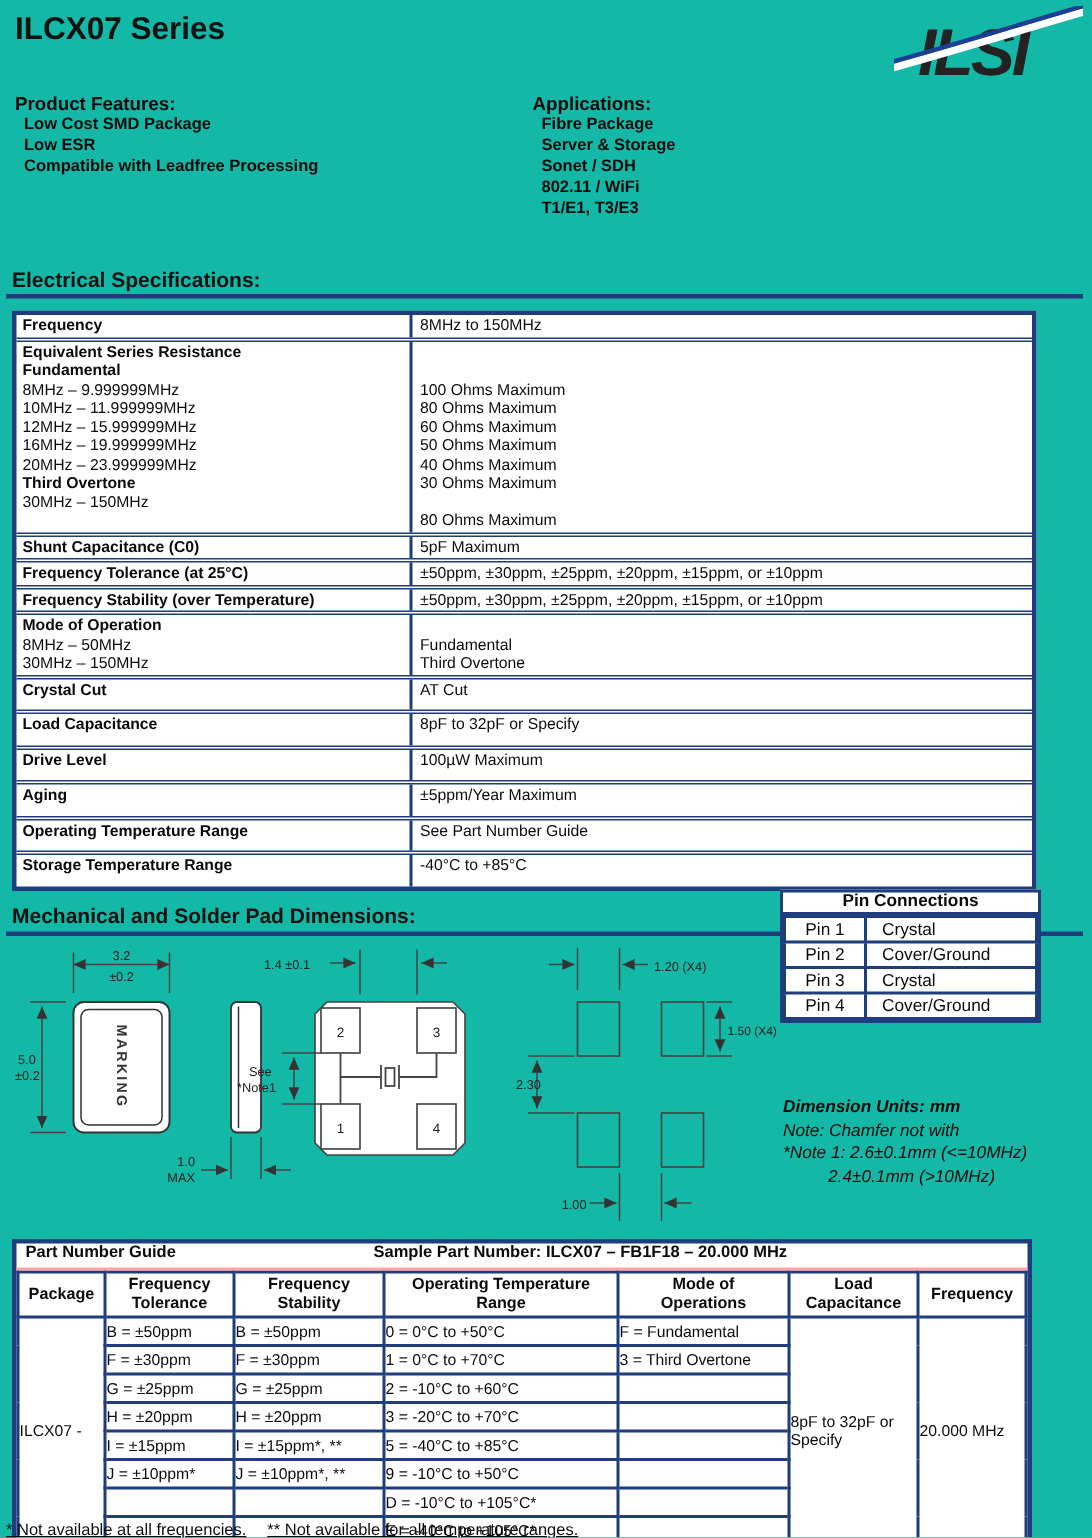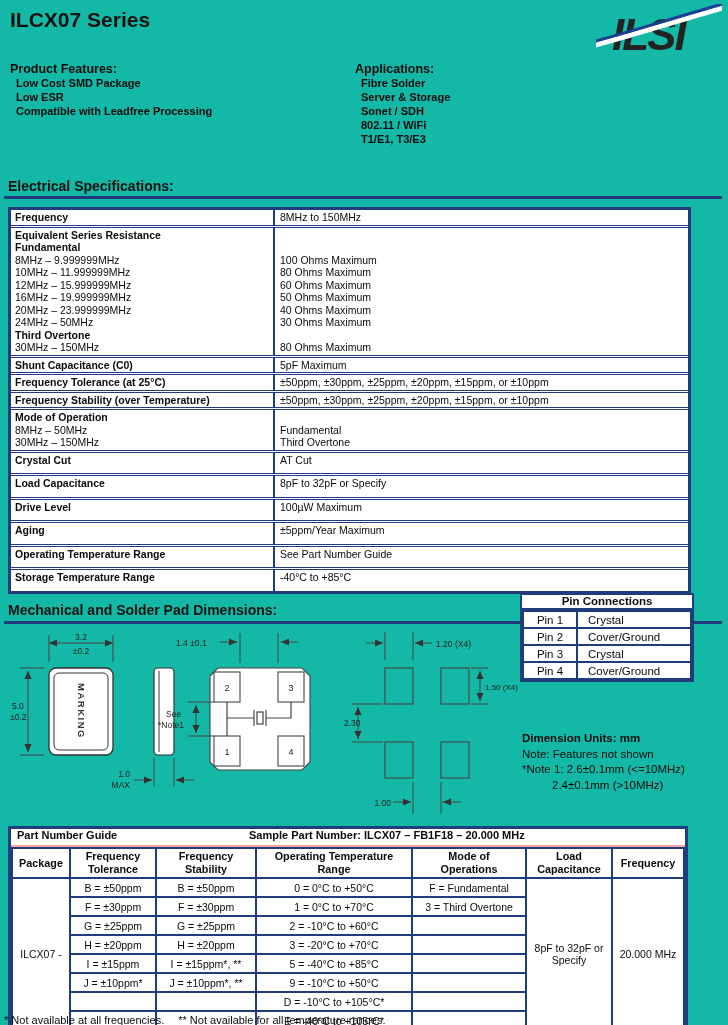--- a/index.html
+++ b/index.html
@@ -27,32 +27,32 @@
   .eline { font-size:10.5px; line-height:12.5px; white-space:nowrap; }
   .eline.b { font-weight:bold; }
 
   
   .pinbox { left:520px; top:593px; width:170px; border:2.5px solid #1f3d7c; background:#fff; }
   .pin-title { text-align:center; font-weight:bold; font-size:11.5px; border-bottom:2px solid #1f3d7c; padding:0 0 1px 0; }
   table.pins { width:100%; border-collapse:collapse; }
   .pins td { border:2px solid #1f3d7c; font-size:11.5px; height:15px; padding:0; }
   .pins td.pc1 { width:52px; text-align:center; }
   .pins td.pc2 { padding-left:10px; }
-  .mnotes { left:522px; top:731px; font-size:11.5px; line-height:15.5px; }
+  .mnotes { left:522px; top:731px; font-size:11.5px; line-height:15.5px;font-style:italic; }
   .note.ind { padding-left:30px; }
   .note.b { font-weight:bold; }
 
   
   .pn { left:8px; top:826px; width:680px; border:3px solid #1f3d7c; background:#fff; box-sizing:border-box; }
   .pn-titlebar { position:relative; border-bottom:2px solid #fca5a5; font-size:11px; font-weight:bold; height:16px; padding-left:6px; }
   .pn-sample { position:absolute; left:238px; top:0px; white-space:nowrap; }
   table.pnt { width:100%; border-collapse:collapse; table-layout:fixed; }
   .pnt th, .pnt td { border:2px solid #1f3d7c; overflow:hidden; }
   .pnt th { font-size:10.8px; font-weight:bold; white-space:pre-line; line-height:13px; padding:1px 0; }
-  .pnt td { font-size:10.5px; text-align:center; height:17px; padding:0;margin-top:33px; }
+  .pnt td { font-size:10.5px; text-align:left; height:17px; padding:0;margin-top:33px; }
   .pn-foot { left:4px; top:1014px; font-size:11px;text-decoration:underline; }
   .pn-foot span { margin-right:14px; }
 
   svg text { font-family:"Liberation Sans", sans-serif; fill:#222; }
   .dimtxt { font-size:8.5px; }
   .dimtxt8 { font-size:8px; }
   .padnum { font-size:9px; }
   .marking { font-size:9.5px; font-weight:bold; letter-spacing:1.5px; fill:#333; }
 </style>
 </head>
@@ -70,21 +70,21 @@
 
   <div class="abs" style="left:10px; top:62px;">
     <div class="blkhead">Product Features:</div>
     <div class="blkitem">Low Cost SMD Package</div>
     <div class="blkitem">Low ESR</div>
     <div class="blkitem">Compatible with Leadfree Processing</div>
   </div>
 
   <div class="abs" style="left:355px; top:62px;">
     <div class="blkhead">Applications:</div>
-    <div class="blkitem">Fibre Solder</div>
+    <div class="blkitem">Fibre Package</div>
     <div class="blkitem">Server &amp; Storage</div>
     <div class="blkitem">Sonet / SDH</div>
     <div class="blkitem">802.11 / WiFi</div>
     <div class="blkitem">T1/E1, T3/E3</div>
   </div>
 
   <div class="abs sechead" style="left:8px; top:178px;">Electrical Specifications:</div>
   <div class="abs rule" style="left:4px; top:196px; width:718px;"></div>
 
   <div class="abs espec" id="erows">
@@ -98,21 +98,20 @@
       </div>
       <div class="erow">
         <div class="ecell elab">
           <div class="eline b">Equivalent Series Resistance</div>
           <div class="eline b">Fundamental</div>
           <div class="eline">8MHz – 9.999999MHz</div>
           <div class="eline">10MHz – 11.999999MHz</div>
           <div class="eline">12MHz – 15.999999MHz</div>
           <div class="eline">16MHz – 19.999999MHz</div>
           <div class="eline">20MHz – 23.999999MHz</div>
-          <div class="eline">24MHz – 50MHz</div>
           <div class="eline b">Third Overtone</div>
           <div class="eline">30MHz – 150MHz</div>
         </div>
         <div class="ecell evalc">
           <div class="eline">&nbsp;</div>
           <div class="eline">&nbsp;</div>
           <div class="eline">100 Ohms Maximum</div>
           <div class="eline">80 Ohms Maximum</div>
           <div class="eline">60 Ohms Maximum</div>
           <div class="eline">50 Ohms Maximum</div>
@@ -324,21 +323,21 @@
           <tr>
             <td class="pc1">Pin 4</td>
             <td class="pc2">Cover/Ground</td>
           </tr>
         </tbody>
       </table>
   </div>
 
   <div class="abs mnotes" id="mech-notes">
       <div class="note b">Dimension Units: mm</div>
-      <div class="note">Note: Features not shown</div>
+      <div class="note">Note: Chamfer not with</div>
       <div class="note">*Note 1: 2.6±0.1mm (&lt;=10MHz)</div>
       <div class="note ind">2.4±0.1mm (&gt;10MHz)</div>
     </div>
 
   <div class="abs pn">
     <div class="pn-titlebar">
       <span>Part Number Guide</span>
       <span class="pn-sample">Sample Part Number: ILCX07 – FB1F18 – 20.000 MHz</span>
     </div>
     <table class="pnt">

